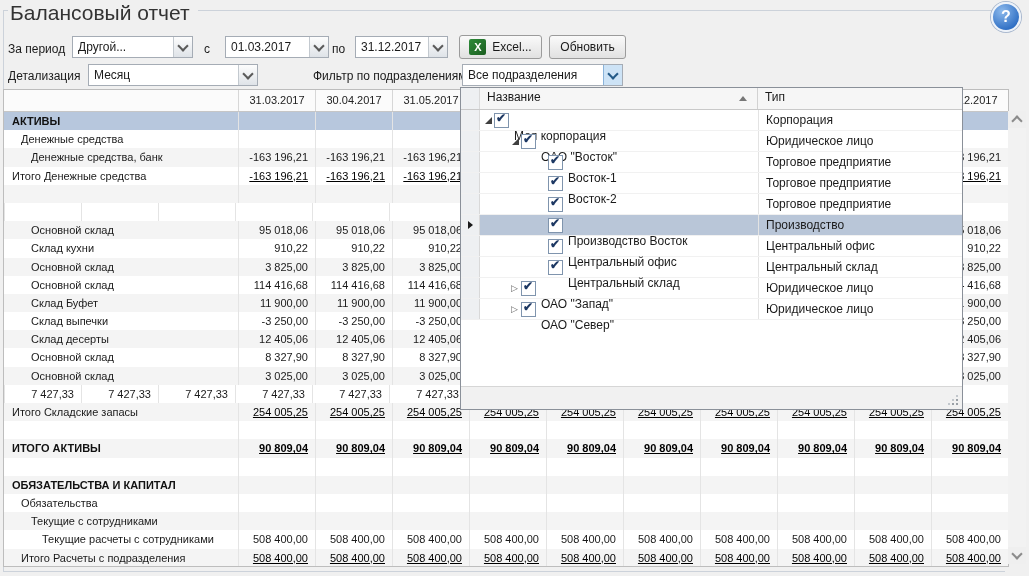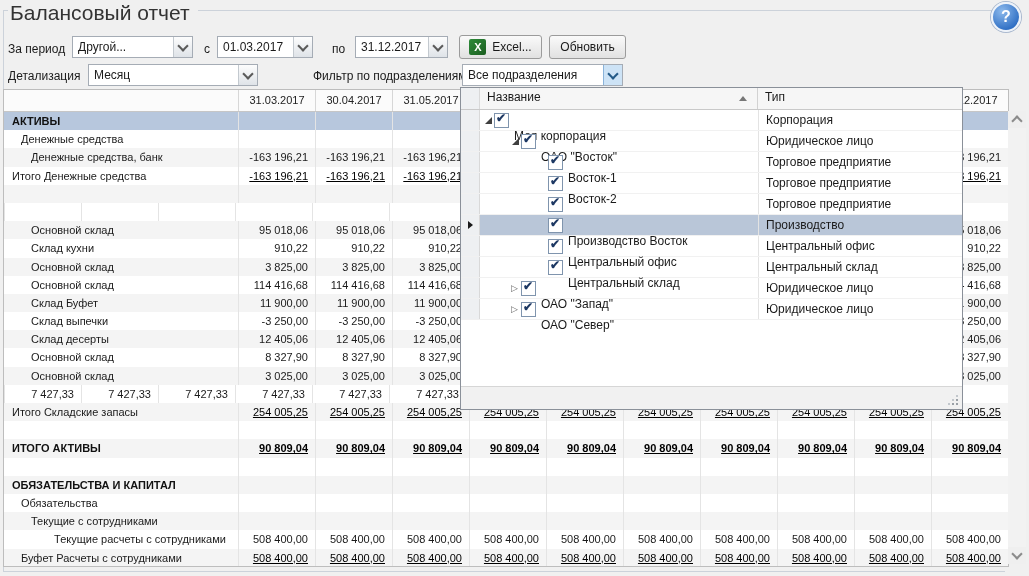--- a/index.html
+++ b/index.html
@@ -85,21 +85,21 @@
   <div class="help">?</div>
 
   <div class="flabel" style="left:8px;top:42px">За период</div>
   <div class="combo" style="left:72px;top:36px;width:121px">
     <span class="ctext">Другой...</span>
     <span class="cbtn">
         <span class="chevd"></span>
       </span>
   </div>
   <div class="flabel" style="left:204px;top:42px">с</div>
-  <div class="combo" style="left:217px;top:36px;width:96px">
+  <div class="combo" style="left:225px;top:36px;width:104px">
     <span class="ctext">01.03.2017</span>
     <span class="cbtn">
         <span class="chevd"></span>
       </span>
   </div>
   <div class="flabel" style="left:332px;top:42px">по</div>
   <div class="combo" style="left:355px;top:36px;width:93px">
     <span class="ctext">31.12.2017</span>
     <span class="cbtn">
         <span class="chevd"></span>
@@ -434,34 +434,34 @@
           <div class="vcell"></div>
           <div class="vcell"></div>
           <div class="vcell"></div>
           <div class="vcell"></div>
           <div class="vcell"></div>
           <div class="vcell"></div>
           <div class="vcell"></div>
           <div class="vcell"></div>
         </div>
         <div class="trow s-data">
-          <div class="lcell" style="padding-left: 38px; text-align: center;">Текущие расчеты с сотрудниками</div>
+          <div class="lcell" style="padding-left: 38px;">Текущие расчеты с сотрудниками</div>
           <div class="vcell">508 400,00</div>
           <div class="vcell">508 400,00</div>
           <div class="vcell">508 400,00</div>
           <div class="vcell">508 400,00</div>
           <div class="vcell">508 400,00</div>
           <div class="vcell">508 400,00</div>
           <div class="vcell">508 400,00</div>
           <div class="vcell">508 400,00</div>
           <div class="vcell">508 400,00</div>
           <div class="vcell">508 400,00</div>
         </div>
         <div class="trow s-total stripe">
-          <div class="lcell" style="padding-left: 17px;">Буфет Расчеты с сотрудниками</div>
+          <div class="lcell" style="padding-left: 17px;">Итого Расчеты с подразделения</div>
           <div class="vcell vlink">508 400,00</div>
           <div class="vcell vlink">508 400,00</div>
           <div class="vcell vlink">508 400,00</div>
           <div class="vcell vlink">508 400,00</div>
           <div class="vcell vlink">508 400,00</div>
           <div class="vcell vlink">508 400,00</div>
           <div class="vcell vlink">508 400,00</div>
           <div class="vcell vlink">508 400,00</div>
           <div class="vcell vlink">508 400,00</div>
           <div class="vcell vlink">508 400,00</div>

